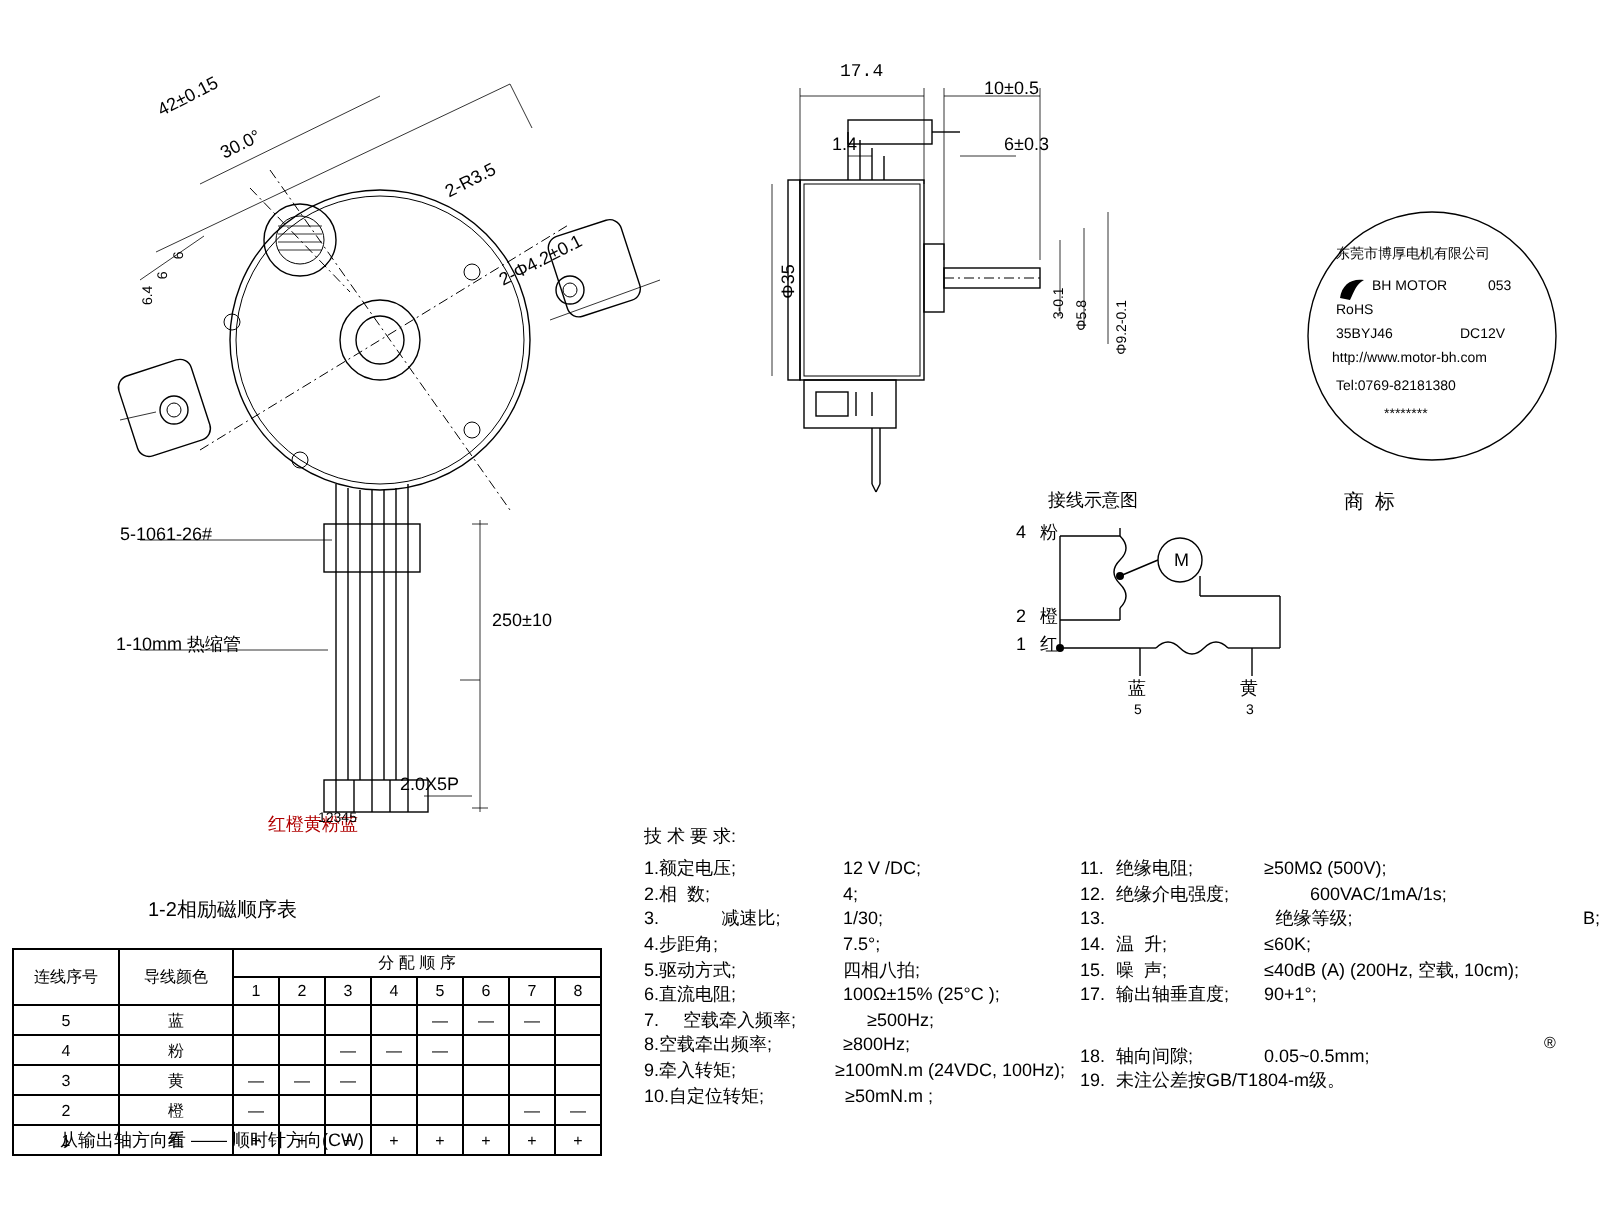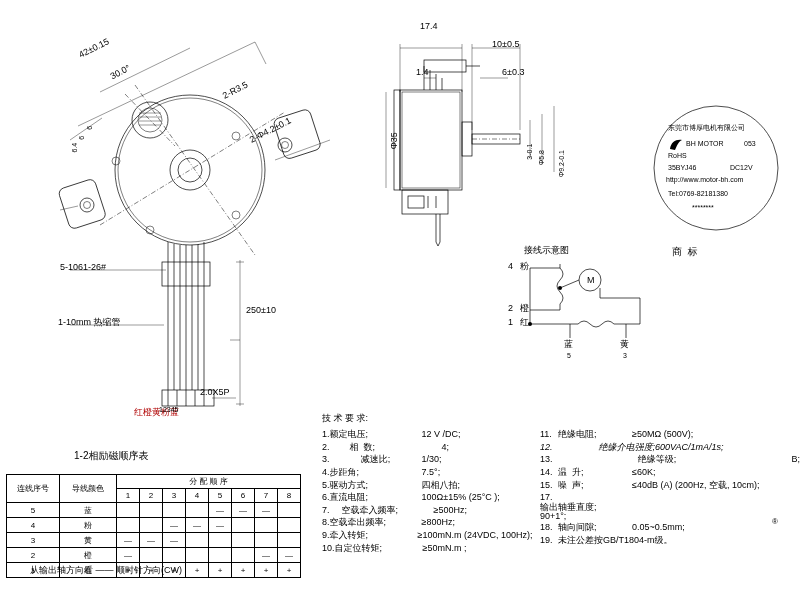--- a/index.html
+++ b/index.html
@@ -152,21 +152,21 @@
       <line x1="44" y1="48" x2="56" y2="48"></line>
       <line x1="100" y1="48" x2="128" y2="48"></line>
       <line x1="6" y1="62" x2="6" y2="158"></line>
       <line x1="150" y1="90" x2="150" y2="128"></line>
       <line x1="162" y1="84" x2="162" y2="134"></line>
       <line x1="174" y1="76" x2="174" y2="142"></line>
     </g>
   </svg>
 </div>
 
-<div class="abs t" style="left:420px;top:22px;">17.4</div>
+<div class="abs t" style="left:420px;top:32px;font-family:Liberation Mono, monospace;">17.4</div>
 <div class="abs t" style="left:492px;top:40px;">10±0.5</div>
 <div class="abs t" style="left:416px;top:68px;">1.4</div>
 <div class="abs t" style="left:502px;top:68px;">6±0.3</div>
 <div class="abs t" style="left:386px;top:136px;transform:rotate(-90deg);">Φ35</div>
 <div class="abs t7" style="left:522px;top:148px;transform:rotate(-90deg);">3-0.1</div>
 <div class="abs t7" style="left:534px;top:154px;transform:rotate(-90deg);">Φ5.8</div>
 <div class="abs t7" style="left:548px;top:160px;transform:rotate(-90deg);">Φ9.2-0.1</div>
 
 <div class="abs t" style="left:524px;top:246px;">接线示意图</div>
 
@@ -232,38 +232,38 @@
 <div class="abs t7" style="left:668px;top:164px;">35BYJ46</div>
 <div class="abs t7" style="left:730px;top:164px;">DC12V</div>
 <div class="abs t7" style="left:666px;top:176px;">http://www.motor-bh.com</div>
 <div class="abs t7" style="left:668px;top:190px;">Tel:0769-82181380</div>
 <div class="abs t7" style="left:692px;top:204px;">********</div>
 
 <div class="abs t" style="left:322px;top:414px;">技 术 要 求:</div>
 
 <div class="abs" style="left:322px;top:430px;width:250px;">
   <div class="t" style="display:flex;margin-bottom:3.2px;"><span>1.</span><span style="width:92px;">额定电压;</span><span>12 V /DC;</span></div>
-  <div class="t" style="display:flex;margin-bottom:3.2px;"><span>2.</span><span style="width:92px;margin-left:20px;">相  数;</span><span>4;</span></div>
+  <div class="t" style="display:flex;margin-bottom:3.2px;"><span>2.</span><span style="width:92px;">相  数;</span><span>4;</span></div>
   <div class="t" style="display:flex;margin-bottom:3.2px;"><span>3.</span><span style="width:92px;text-align:center;">减速比;</span><span>1/30;</span></div>
   <div class="t" style="display:flex;margin-bottom:3.2px;"><span>4.</span><span style="width:92px;">步距角;</span><span>7.5°;</span></div>
   <div class="t" style="display:flex;margin-bottom:3.2px;"><span>5.</span><span style="width:92px;">驱动方式;</span><span>四相八拍;</span></div>
   <div class="t" style="display:flex;margin-bottom:3.2px;"><span>6.</span><span style="width:92px;">直流电阻;</span><span>100Ω±15% (25°C );</span></div>
   <div class="t" style="display:flex;margin-bottom:3.2px;"><span>7.</span><span style="width:92px;padding-left:12px;">空载牵入频率;</span><span>≥500Hz;</span></div>
   <div class="t" style="display:flex;margin-bottom:3.2px;"><span>8.</span><span style="width:92px;">空载牵出频率;</span><span>≥800Hz;</span></div>
   <div class="t" style="display:flex;margin-bottom:3.2px;"><span>9.</span><span style="width:88px;">牵入转矩;</span><span>≥100mN.m (24VDC, 100Hz);</span></div>
   <div class="t" style="display:flex;margin-bottom:3.2px;"><span>10.</span><span style="width:88px;">自定位转矩;</span><span>≥50mN.m ;</span></div>
 </div>
 
 <div class="abs" style="left:540px;top:430px;width:260px;">
   <div class="t" style="display:flex;margin-bottom:3.2px;"><span style="width:18px;">11.</span><span style="width:74px;">绝缘电阻;</span><span>≥50MΩ (500V);</span></div>
-  <div class="t" style="display:flex;margin-bottom:3.2px;font-style:italic;"><span style="width:18px;">12.</span><span style="width:97px;text-align:right;">绝缘介电强度;</span><span>600VAC/1mA/1s;</span></div>
+  <div class="t" style="display:flex;margin-bottom:3.2px;"><span style="width:18px;">12.</span><span style="width:97px;">绝缘介电强度;</span><span>600VAC/1mA/1s;</span></div>
   <div class="t" style="display:flex;margin-bottom:3.2px;justify-content:space-between;"><span style="width:18px;">13.</span><span style="width:74px;">绝缘等级;</span><span>B;</span></div>
   <div class="t" style="display:flex;margin-bottom:3.2px;"><span style="width:18px;">14.</span><span style="width:74px;">温  升;</span><span>≤60K;</span></div>
   <div class="t" style="display:flex;margin-bottom:3.2px;"><span style="width:18px;">15.</span><span style="width:74px;">噪  声;</span><span>≤40dB (A) (200Hz, 空载, 10cm);</span></div>
-  <div class="t" style="display:flex;margin-bottom:2px;flex-direction:column;"><span style="width:18px;">17.</span><span style="width:74px;">输出轴垂直度;</span><span>90+1°;</span></div>
+  <div class="t" style="display:flex;margin-bottom:21px;"><span style="width:18px;">17.</span><span style="width:74px;">输出轴垂直度;</span><span>90+1°;</span></div>
   <div class="t" style="display:flex;margin-bottom:3.2px;"><span style="width:18px;">18.</span><span style="width:74px;">轴向间隙;</span><span>0.05~0.5mm;</span></div>
   <div class="t" style="display:flex;margin-bottom:3.2px;"><span style="width:18px;">19.</span><span>未注公差按GB/T1804-m级。</span><span></span></div>
 </div>
 
 <div class="abs t8" style="left:772px;top:518px;">®</div>
 
 <div class="abs t10" style="left:74px;top:450px;">1-2相励磁顺序表</div>
 
 <div class="abs" style="left:6px;top:474px;">
   <table>

